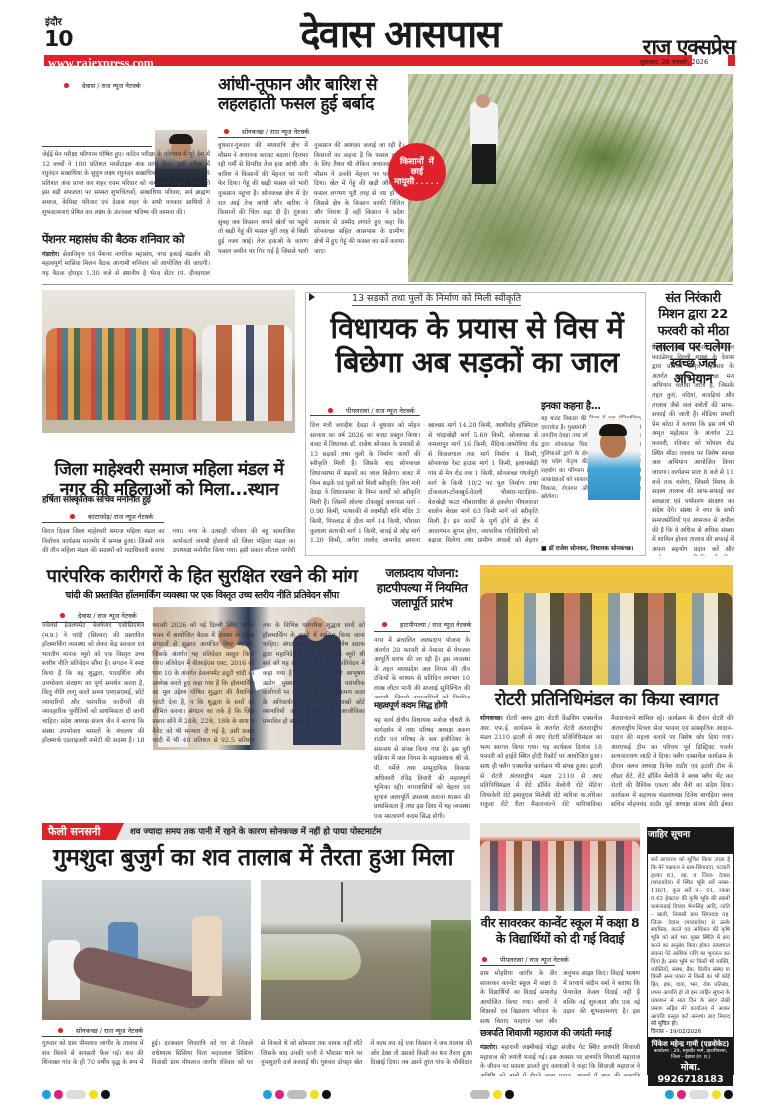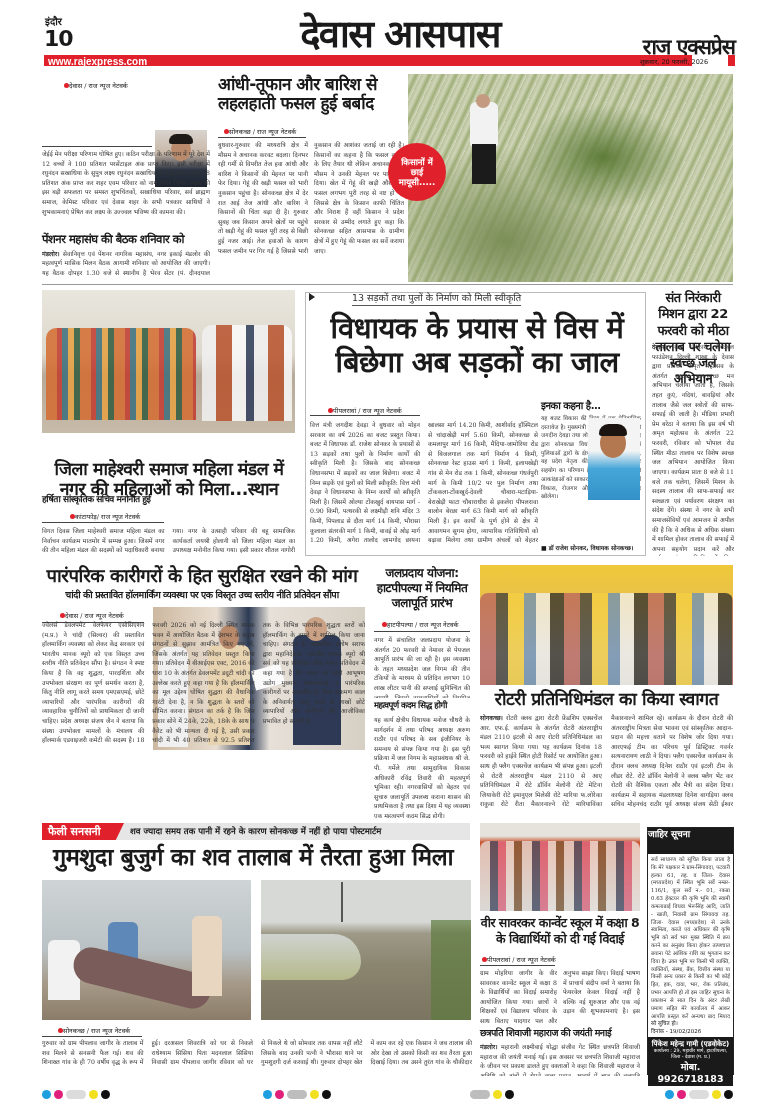--- a/index.html
+++ b/index.html
@@ -1,38 +1,38 @@
 <!DOCTYPE html>
 <html><head>
 <meta charset="utf-8">
 <style>
   * { box-sizing: border-box; margin: 0; padding: 0; }
   html, body { width: 778px; height: 1108px; background: #ffffff; overflow: hidden; }
   body { font-family: "DejaVu Sans", sans-serif; color: #1a1a1a; position: relative; }
   .abs { position: absolute; }
   .hl { font-family: "DejaVu Sans", sans-serif; font-weight: bold; color: #1a1a1a; line-height: 1.12; letter-spacing: -0.5px; }
   .body-text { font-family: "DejaVu Serif", serif; font-size: 6.2px; line-height: 1.55; color: #333; text-align: justify; overflow: hidden; }
-  .byline { font-size: 6.5px; color: #222; display: flex; align-items: center; gap: 0; }
+  .byline { font-size: 6.5px; color: #222; display: flex; align-items: center; gap: 13px; }
   .byline .dot { width: 5px; height: 5px; border-radius: 50%; background: #e0202a; display: inline-block; }
   .rule { height: 1px; background: #444; }
   .photo { overflow: hidden; }
   .reg { display: flex; gap: 3px; align-items: center; }
   .reg span { display: inline-block; width: 9px; height: 9px; border-radius: 50%; }
   .reg .bar { width: 20px; border-radius: 5px; }
 </style>
 </head>
 <body>
 
 <div class="abs" style="left:0;top:0;width:620px;height:72px;">
   <div class="abs" style="left:45px;top:14px;font-size:10px;font-weight:bold;">इंदौर</div>
   <div class="abs" style="left:44px;top:26px;font-size:22px;font-weight:bold;letter-spacing:-1px;">10</div>
   <div class="abs" style="left:230px;top:6px;width:340px;text-align:center;font-size:38px;font-weight:bold;letter-spacing:-1.5px;">देवास आसपास</div>
   <div class="abs" style="left:590px;top:32px;width:145px;text-align:right;font-size:21px;font-weight:bold;letter-spacing:-1px;">राज एक्सप्रेस</div>
   <div class="abs" style="left:44px;top:55px;width:648px;height:11px;background:#e0202a;"></div>
-  <div class="abs" style="left:48px;top:56px;font-family:Liberation Sans, sans-serif;font-size:10px;font-weight:bold;color:#fff;">www.rajexpress.com</div>
+  <div class="abs" style="left:48px;top:56px;font-family:Liberation Serif, serif;font-size:12px;font-weight:bold;color:#fff;">www.rajexpress.com</div>
   <div class="abs" style="left:614px;top:57px;width:120px;text-align:center;font-size:6.5px;">शुक्रवार, 20 फरवरी, 2026</div>
   <div class="abs" style="left:728px;top:55px;width:7px;height:11px;background:#e0202a;"></div>
 </div>
 
 <div class="abs" style="left:42px;top:75px;width:168px;">
   <div class="byline" style="margin:6px 0 0 22px;">
       <span class="dot"></span>
       <span>देवास / राज न्यूज नेटवर्क</span>
     </div>
 </div>
@@ -59,21 +59,21 @@
 <div class="abs body-text" style="left:218px;top:130px;width:186px;height:150px;column-count:2;column-gap:6px;padding-top:10px;">बुधवार-गुरुवार की मध्यरात्रि क्षेत्र में मौसम ने अचानक करवट बदला। दिनभर रही गर्मी से विपरीत तेज हवा आंधी और बारिश ने किसानों की मेहनत पर पानी फेर दिया। गेहूं की खड़ी फसल को भारी नुकसान पहुंचा है। सोनकच्छ क्षेत्र में देर रात आई तेज आंधी और बारिश ने किसानों की चिंता बढ़ा दी है। गुरुवार सुबह जब किसान अपने खेतों पर पहुंचे तो खड़ी गेहूं की फसल पूरी तरह से बिछी हुई नजर आई। तेज हवाओं के कारण फसल जमीन पर गिर गई है जिससे भारी नुकसान की आशंका जताई जा रही है। किसानों का कहना है कि फसल कटाई के लिए तैयार थी लेकिन अचानक बदले मौसम ने उनकी मेहनत पर पानी फेर दिया। खेत में गेहूं की खड़ी और पकी फसल लगभग पूरी तरह से नष्ट हो गई जिससे क्षेत्र के किसान काफी चिंतित और निराश हैं वहीं किसान ने प्रदेश सरकार से उम्मीद लगाते हुए कहा कि सोनकच्छ सहित आसपास के ग्रामीण क्षेत्रों में हुए गेहूं की फसल का सर्वे कराया जाए।</div>
 
 <div class="abs photo" style="left:408px;top:74px;width:325px;height:208px;background:
   radial-gradient(ellipse at 60% 40%, #5f7d3a 0%, transparent 30%),
   radial-gradient(ellipse at 30% 80%, #7c8f58 0%, transparent 40%),
   repeating-linear-gradient(115deg,#b8c19a 0px,#cfd5b8 4px,#9fae78 8px,#d8dcc6 12px);">
   <div style="position:absolute;left:62px;top:28px;width:28px;height:44px;background:#f2f2f2;border-radius:6px 6px 2px 2px;"></div>
   <div style="position:absolute;left:68px;top:20px;width:14px;height:14px;border-radius:50%;background:#c49a80;"></div>
   <div style="position:absolute;left:64px;top:70px;width:24px;height:40px;background:#1b1b1b;"></div>
 </div>
-<div class="abs" style="left:388px;top:143px;width:58px;height:58px;border-radius:50%;background:#e0202a;color:#fff;display:flex;align-items:center;justify-content:flex-start;text-align:center;font-size:8.5px;font-weight:bold;line-height:1.2;padding:6px;">
+<div class="abs" style="left:388px;top:143px;width:58px;height:58px;border-radius:50%;background:#e0202a;color:#fff;display:flex;align-items:center;justify-content:flex-start;text-align:center;font-size:8.5px;font-weight:bold;line-height:1.2;padding:6px;font-family:Liberation Mono, monospace;">
   <span>किसानों में छाई मायूसी.....</span>
 </div>
 <div class="abs rule" style="left:42px;top:284px;width:691px;background:#999;"></div>
 
 <div class="abs photo" style="left:42px;top:290px;width:253px;height:143px;background:linear-gradient(180deg,#e9e6de 0%,#ddd8cc 45%,#b7a898 60%,#c7bba9 100%);">
   <div style="position:absolute;left:4px;top:38px;width:150px;height:92px;background:repeating-linear-gradient(90deg,#d46b2f 0px,#d46b2f 11px,#c2392e 11px,#c2392e 16px,#3a6e7c 16px,#3a6e7c 22px,#e6a040 22px,#e6a040 28px,#2f5a3c 28px,#2f5a3c 34px);opacity:.85;border-radius:10px 10px 0 0;"></div>
   <div style="position:absolute;left:160px;top:35px;width:90px;height:96px;background:repeating-linear-gradient(90deg,#f1f1f1 0px,#f1f1f1 14px,#b8522c 14px,#b8522c 30px,#fafafa 30px,#fafafa 44px,#2d3b5a 44px,#2d3b5a 52px);opacity:.85;border-radius:10px 10px 0 0;"></div>
 </div>
 <div class="abs hl" style="left:44px;top:460px;width:250px;font-size:17.5px;text-align:center;">जिला माहेश्वरी समाज महिला मंडल में नगर की महिलाओं को मिला...स्थान</div>
 <div class="abs hl" style="left:42px;top:494px;width:125px;font-size:9px;">हर्षिता सांस्कृतिक सचिव मनोनीत हुई</div>

